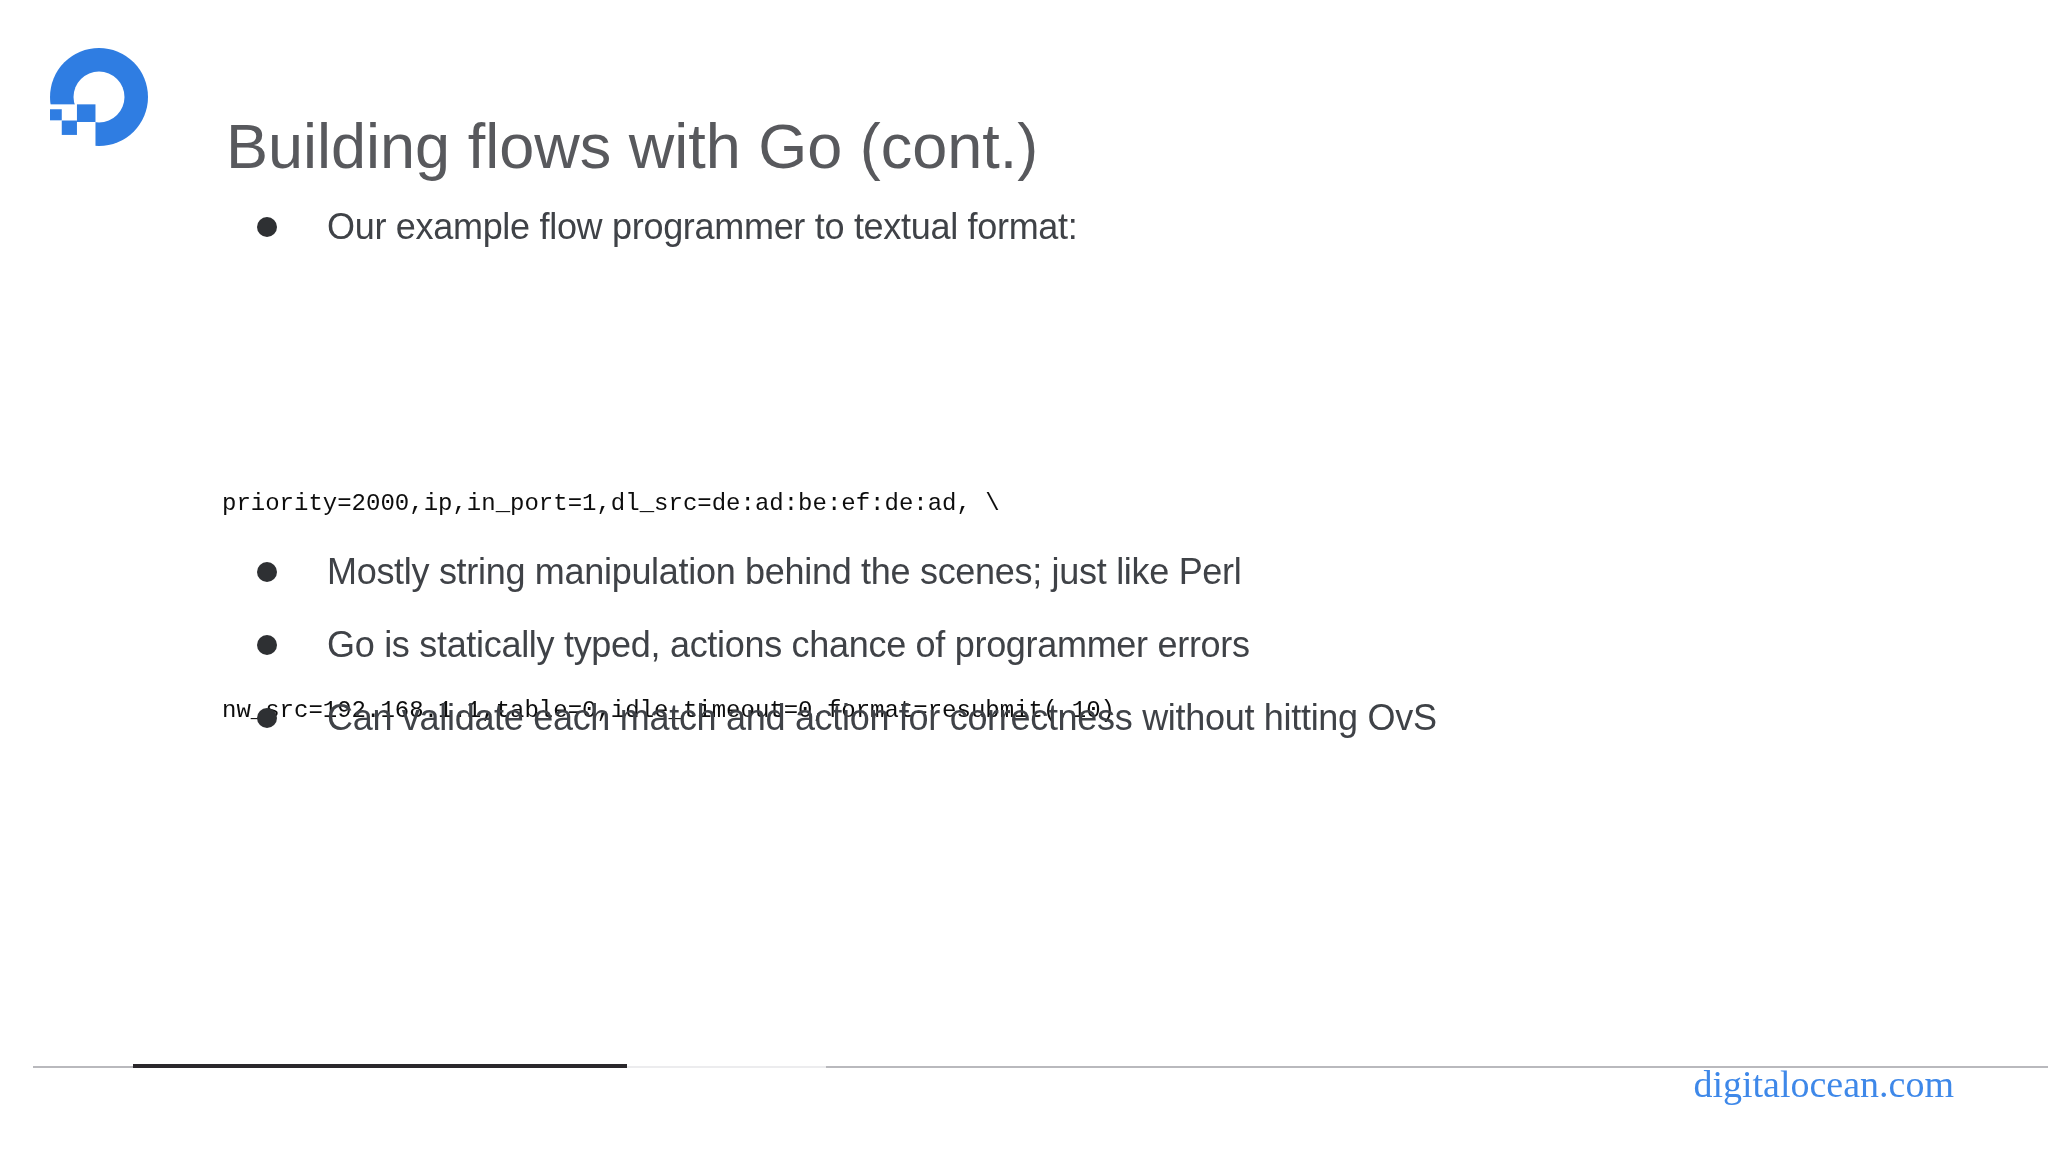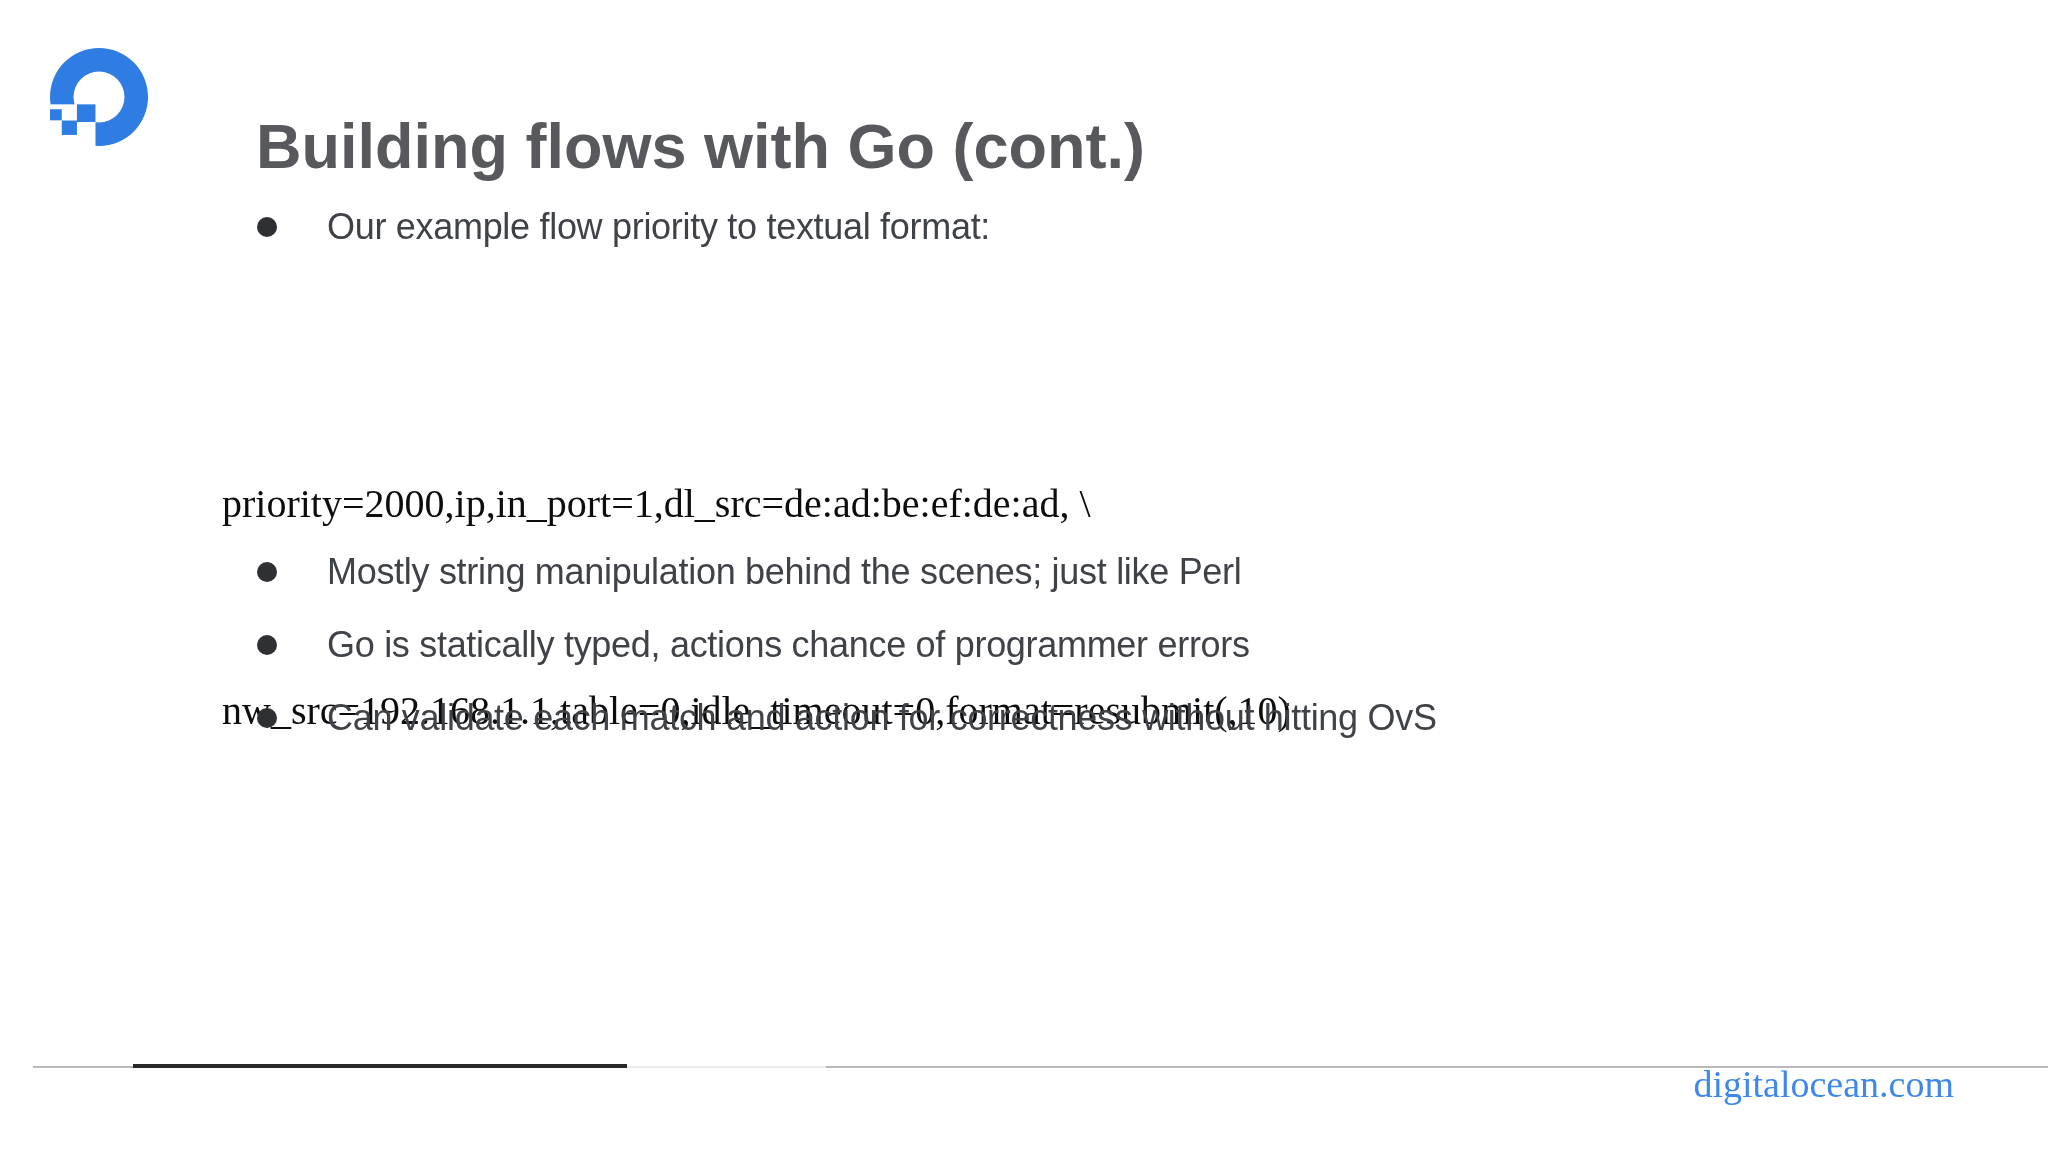--- a/index.html
+++ b/index.html
@@ -18,25 +18,25 @@
     left: 50px;
     top: 46px;
     width: 98px;
     height: 102px;
   }
   .logo-fill { fill: var(--accent-blue, #2f7de2); }
 
   
   .title {
     position: absolute;
-    left: 256px;
+    left: 226px;
     top: 68px;
     font-size: 63px;
     line-height: 72px;
-    font-weight: 700;
+    font-weight: 400;
     color: var(--title-gray, #58595d);
     letter-spacing: 0px;
     white-space: nowrap;
   }
 
   
   .bullet-row {
     position: absolute;
     left: 257px;
     display: flex;
@@ -60,22 +60,22 @@
   .row-intro   { top: 190px; }
   .row-b1      { top: 535px; text-align: center; }
   .row-b2      { top: 608px; }
   .row-b3      { top: 681px; }
 
   
   .code-block {
     position: absolute;
     left: 222px;
     top: 331px;
-    font-family: Liberation Serif, serif;
-    font-size: 40px;
+    font-family: Liberation Mono, monospace;
+    font-size: 24px;
     line-height: 69px;
     color: var(--code-black, #0d0d0d);
     white-space: pre;
   }
 
   
   .line-seg { position: absolute; }
   .seg-gray-left  { left: 33px;  top: 1066px; width: 100px;  height: 2px; background: var(--line-gray, #c2c2c6); }
   .seg-dark       { left: 133px; top: 1064px; width: 494px;  height: 4px; background: var(--line-dark, #2a272b); }
   .seg-light      { left: 627px; top: 1066px; width: 199px;  height: 2px; background: var(--line-light, #ececee); }
@@ -110,21 +110,21 @@
     <circle class="logo-fill" cx="50" cy="50" r="50" mask="url(#do-ring-mask)"></circle>
     <rect class="logo-fill" x="27.5" y="57.5" width="18.9" height="18"></rect>
     <rect class="logo-fill" x="12" y="74" width="15.5" height="14.7"></rect>
     <rect class="logo-fill" x="0" y="62.5" width="12" height="11.3"></rect>
   </svg>
 
   <h1 class="title">Building flows with Go (cont.)</h1>
 
   <div class="bullet-row row-intro">
     <span class="bullet-dot"></span>
-    <span class="bullet-text">Our example flow priority to textual format:</span>
+    <span class="bullet-text">Our example flow programmer to textual format:</span>
   </div>
 
   <div class="code-block">
     <div>priority=2000,ip,in_port=1,dl_src=de:ad:be:ef:de:ad, \</div>
     <div>nw_src=192.168.1.1,table=0,idle_timeout=0,format=resubmit(,10)</div>
   </div>
 
   <div class="bullet-row row-b1">
     <span class="bullet-dot"></span>
     <span class="bullet-text">Mostly string manipulation behind the scenes; just like Perl</span>

